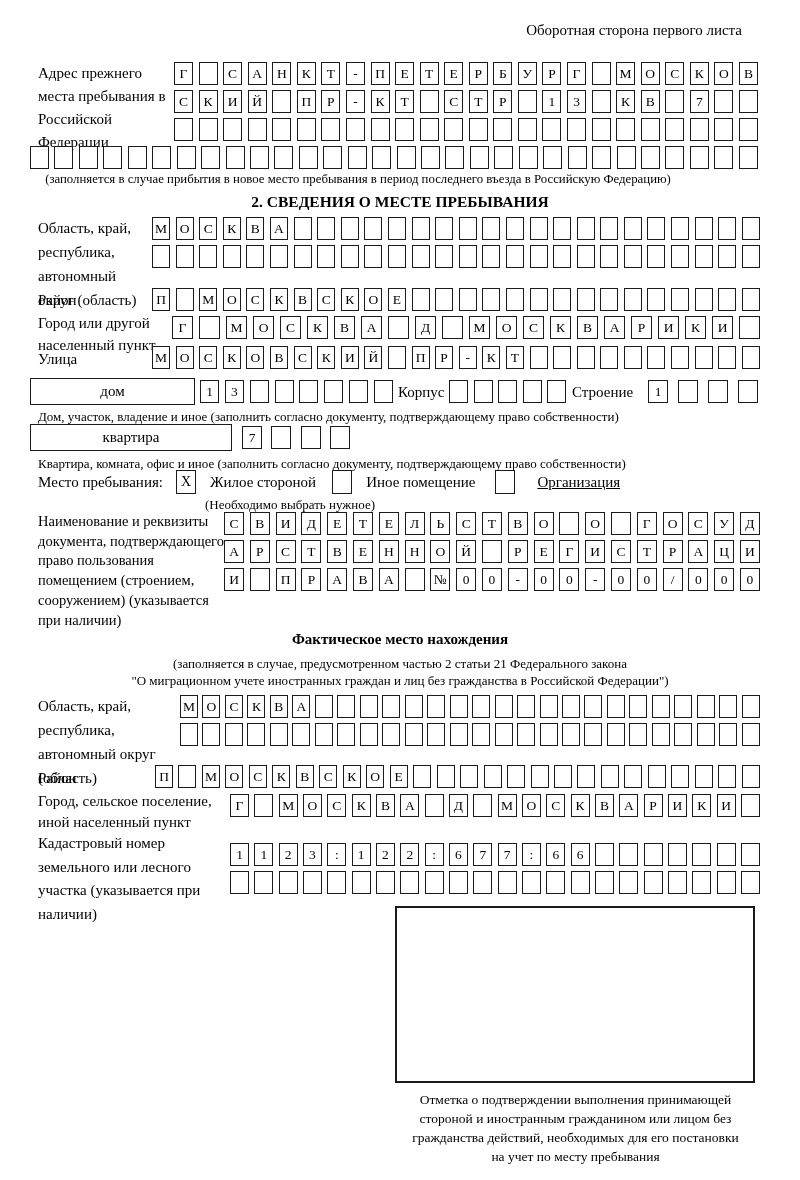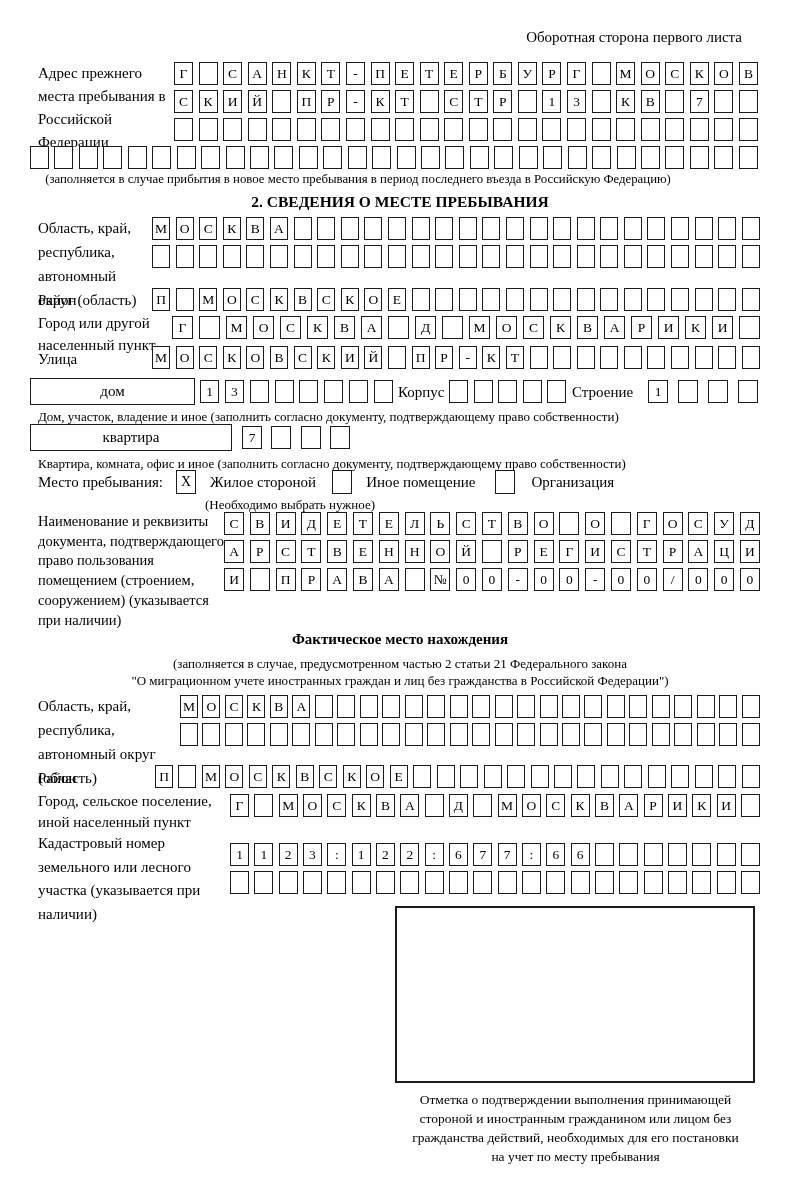--- a/index.html
+++ b/index.html
@@ -29,21 +29,21 @@
     width: 20px; height: 24px; border: 1.6px solid #1b1b1b;
     display: inline-flex; align-items: center; justify-content: center;
     font-size: 14px; flex: none;
   }
   .stayrow { display: flex; align-items: center; font-size: 15px; }
   .center { text-align: center; }
 </style>
 </head>
 <body>
 
-<div class="abs" style="top:22px; left:0; width:742px; text-align:right; font-size:15px;margin-top:7px;">Оборотная сторона первого листа</div>
+<div class="abs" style="top:22px; left:0; width:742px; text-align:right; font-size:15px;">Оборотная сторона первого листа</div>
 
 <div class="abs label" style="top:62px; left:38px; width:142px;">Адрес прежнего места пребывания в Российской Федерации</div>
 <div class="abs cells" style="top:62px;  left:174px; width:584px; --cw:19px;">
     <div class="cell">Г</div>
     <div class="cell"></div>
     <div class="cell">С</div>
     <div class="cell">А</div>
     <div class="cell">Н</div>
     <div class="cell">К</div>
     <div class="cell">Т</div>
@@ -334,21 +334,21 @@
   </div>
 <div class="abs caption" style="top:456px; left:38px; font-size:13px;text-align:right;">Квартира, комната, офис и иное (заполнить согласно документу, подтверждающему право собственности)</div>
 
 <div class="abs stayrow" style="top:470px; left:38px;">
   <span>Место пребывания:</span>
   <span class="checkbox" style="margin-left:13px;">X</span>
   <span style="margin-left:14px;">Жилое стороной</span>
   <span class="checkbox" style="margin-left:16px;"></span>
   <span style="margin-left:14px;">Иное помещение</span>
   <span class="checkbox" style="margin-left:20px;"></span>
-  <span style="margin-left:16px;">Организация</span>
+  <span style="margin-left:22px;text-decoration:underline;">Организация</span>
 </div>
 <div class="abs caption center" style="top:497px; left:60px; width:460px; font-size:13px;">(Необходимо выбрать нужное)</div>
 
 <div class="abs" style="top:512px; left:38px; width:196px; font-size:14.5px; line-height:19.7px;">Наименование и реквизиты документа, подтверждающего право пользования помещением (строением, сооружением) (указывается при наличии)</div>
 <div class="abs cells" style="top:512px; left:224px; width:536px; --cw:20px;">
     <div class="cell">С</div>
     <div class="cell">В</div>
     <div class="cell">И</div>
     <div class="cell">Д</div>
     <div class="cell">Е</div>

